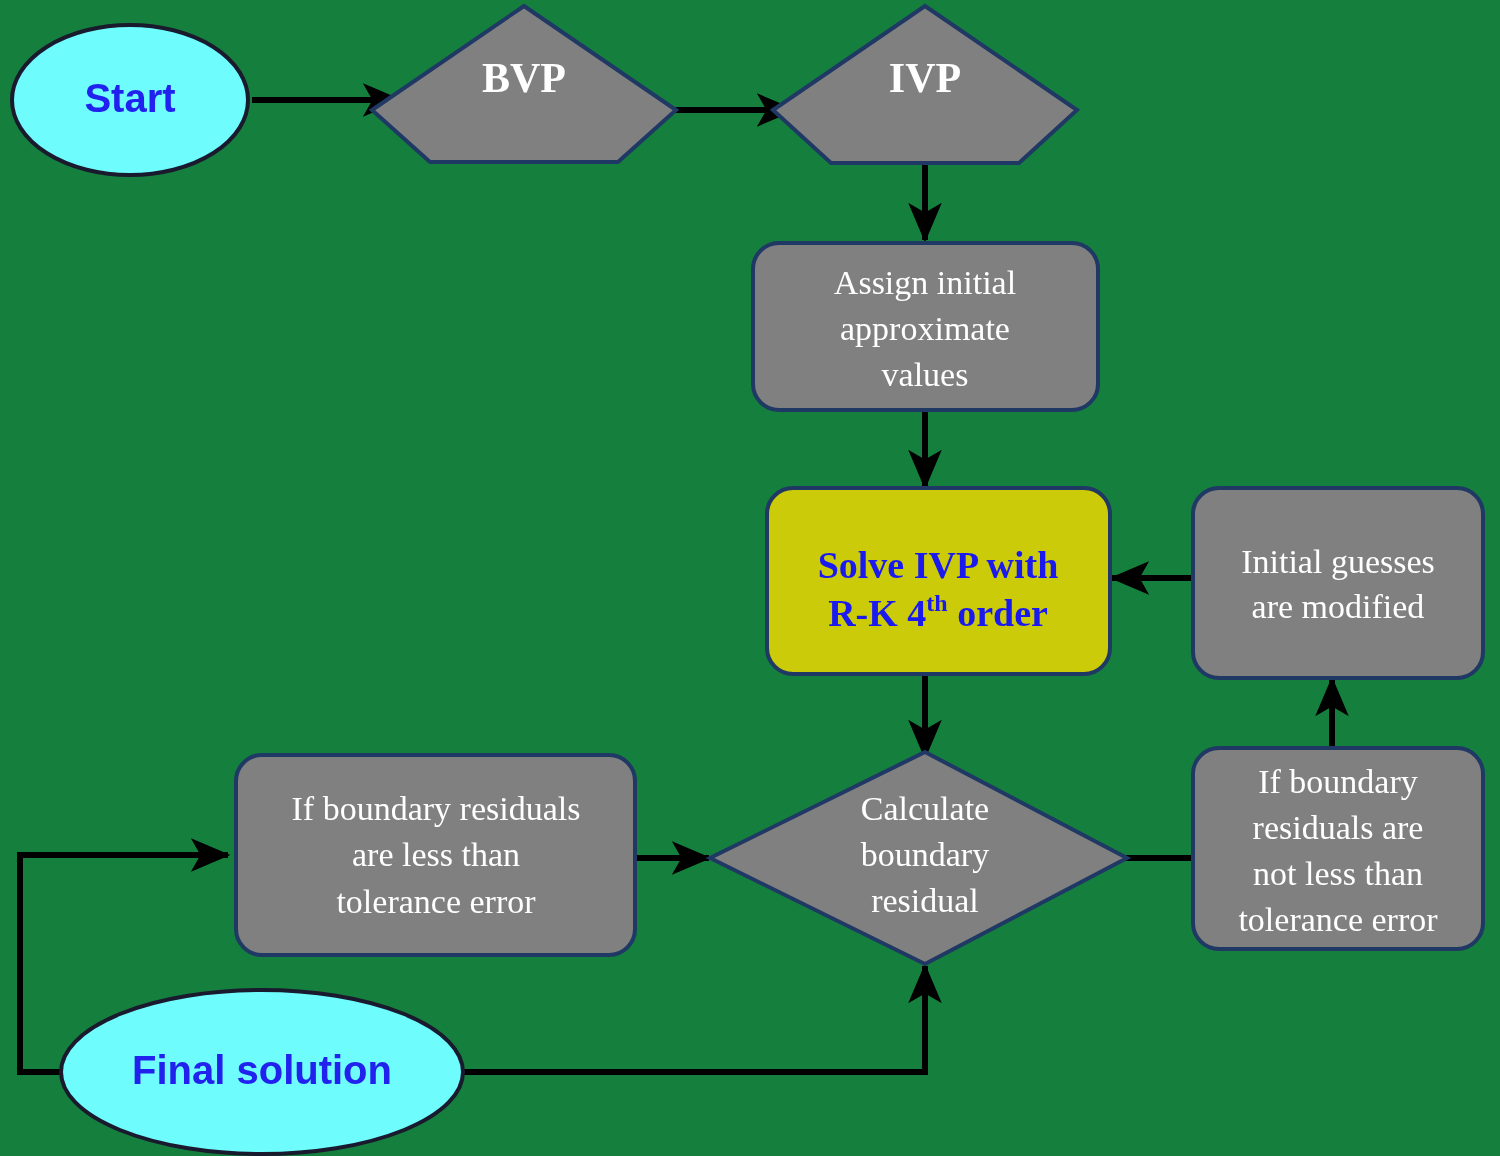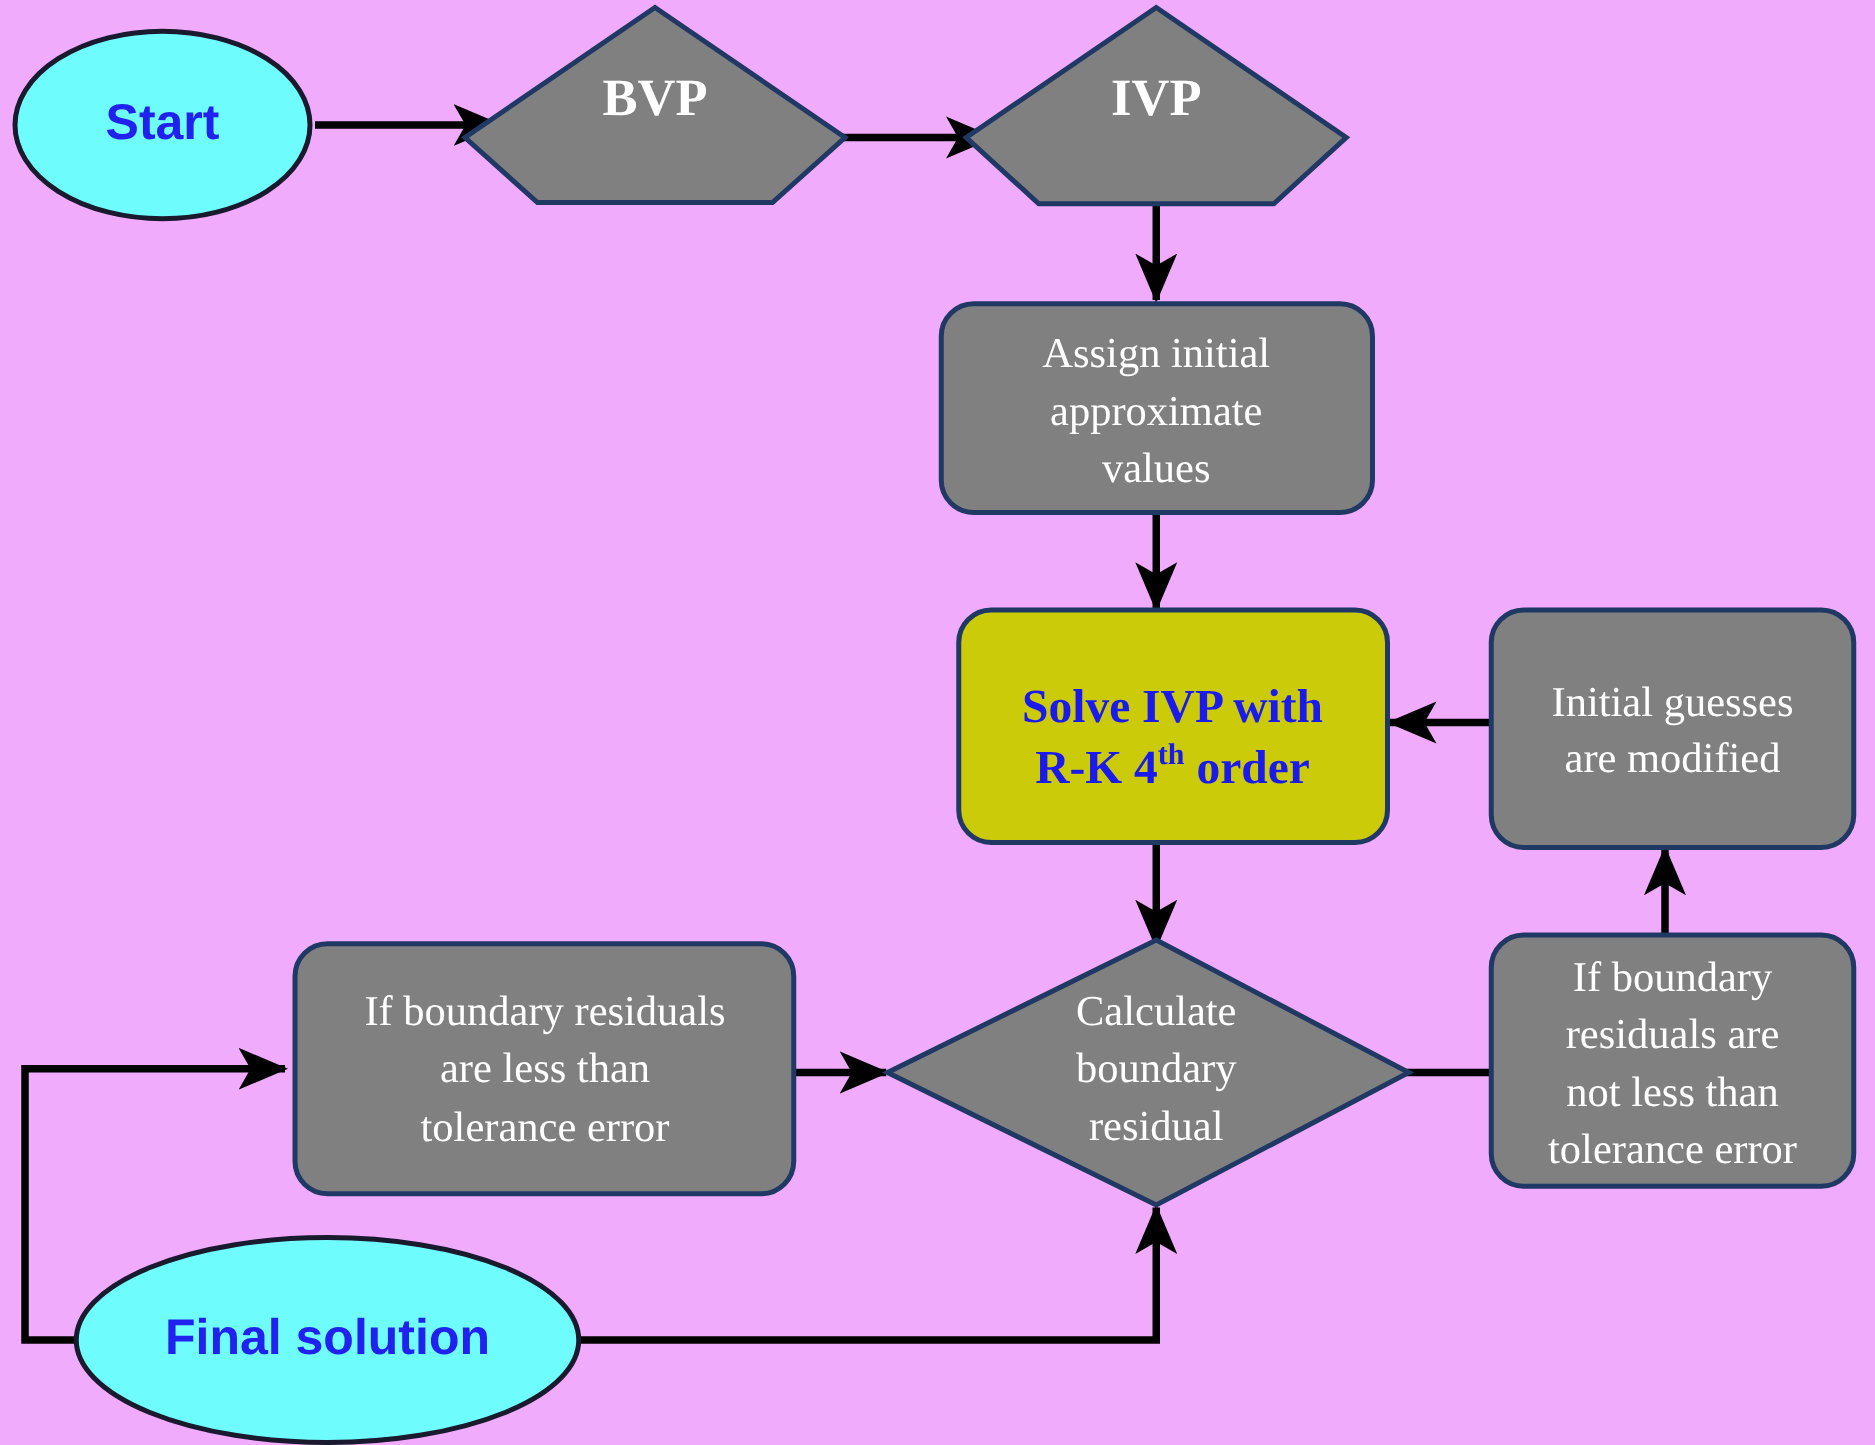--- a/index.html
+++ b/index.html
@@ -10,21 +10,21 @@
   body {
     width: 1500px;
     height: 1156px;
     font-family: "Liberation Serif", serif;
     overflow: hidden;
   }
   #canvas-root {
     position: relative;
     width: 1500px;
     height: 1156px;
-    background: #f0abfc;
+    background: #15803d;
   }
   svg.flow {
     position: absolute;
     top: 0;
     left: 0;
     width: 1500px;
     height: 1156px;
   }
   .shape-fill-gray { fill: #808080; stroke: #1f3864; stroke-width: 4; }
   .shape-fill-yellow { fill: #cbcb0a; stroke: #1f3864; stroke-width: 4; }

